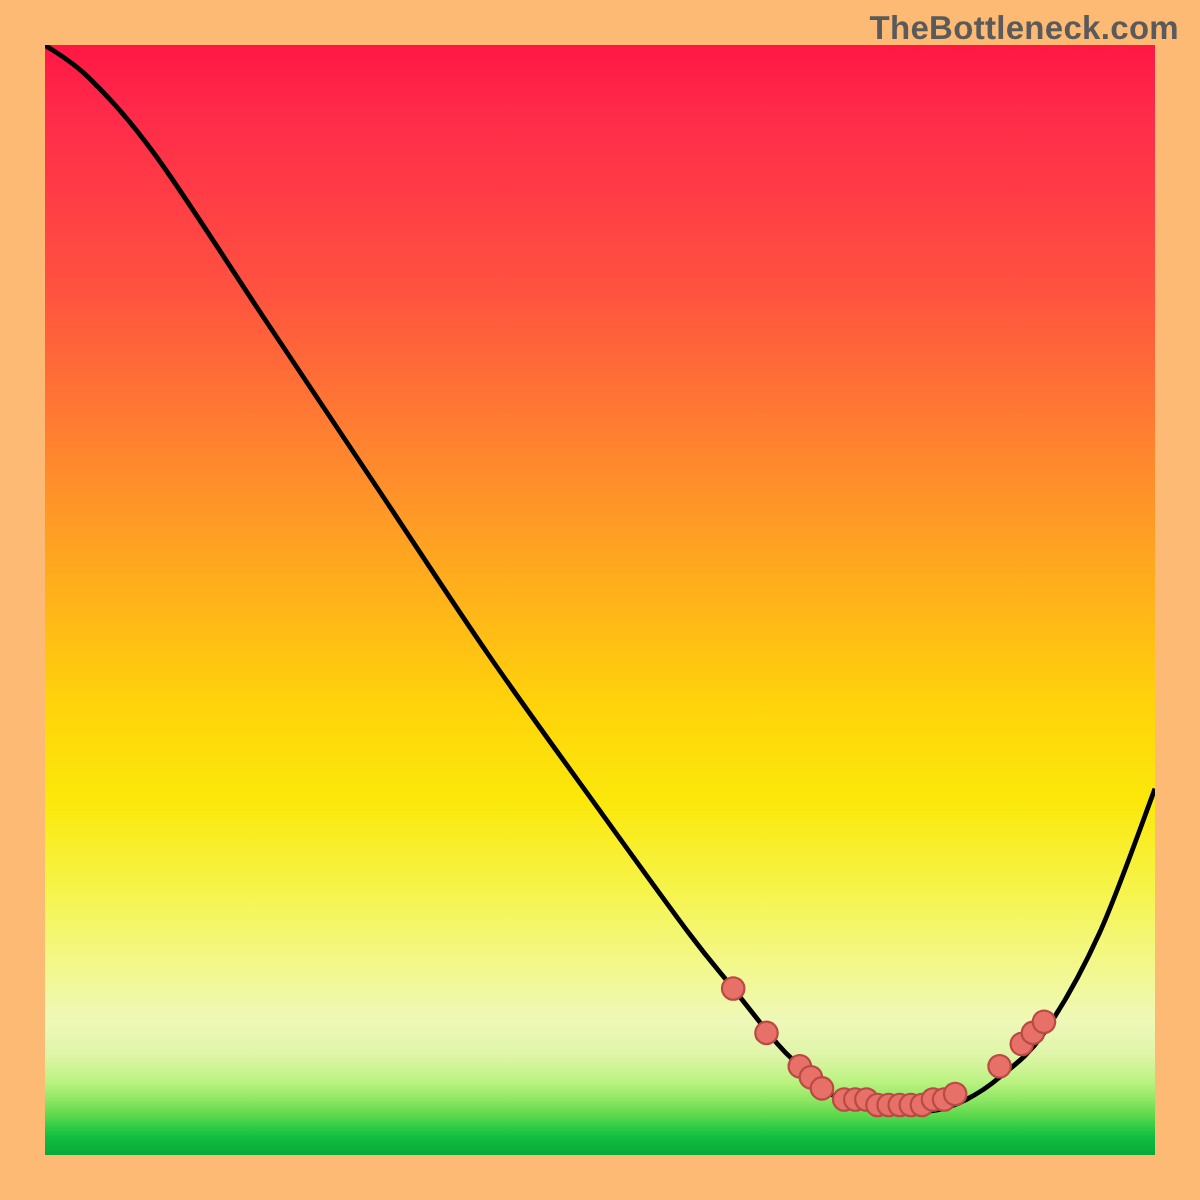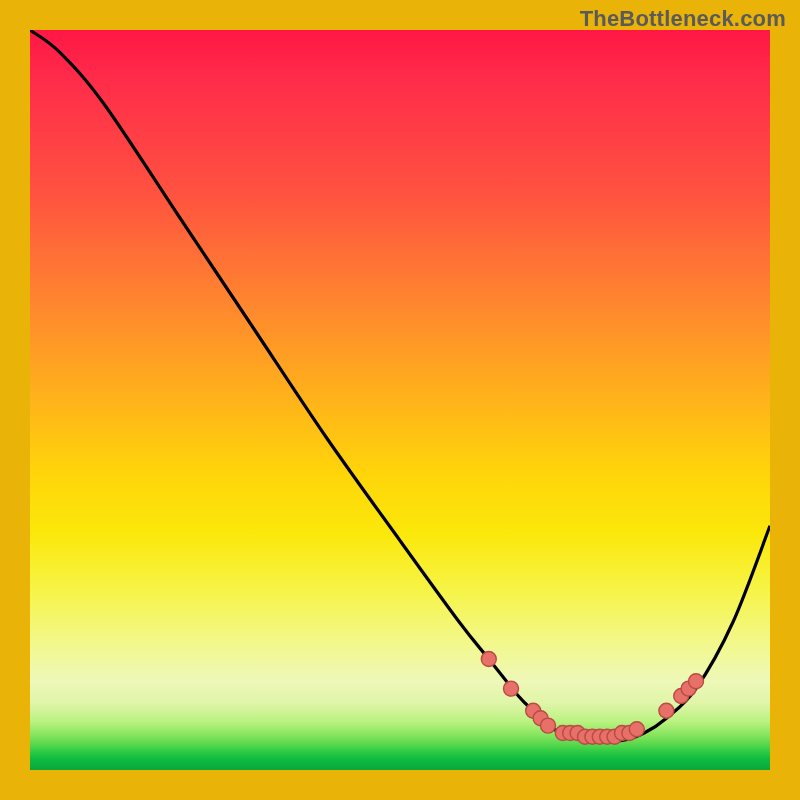--- a/index.html
+++ b/index.html
@@ -1,21 +1,21 @@
 <!DOCTYPE html>
 <html><head>
 <meta charset="utf-8">
 <style>
   * { margin: 0; padding: 0; box-sizing: border-box; }
   html, body { width: 800px; height: 800px; background: #000; overflow: hidden; }
   .stage {
     position: relative;
     width: 800px;
     height: 800px;
-    background: #eab308;
+    background: #fdba74;
   }
   .watermark {
     position: absolute;
     top: 6px;
     right: 14px;
     font-family: Arial, Helvetica, sans-serif;
     font-size: 22px;
     font-weight: 600;
     color: #5a5a5a;
     letter-spacing: 0.2px;

